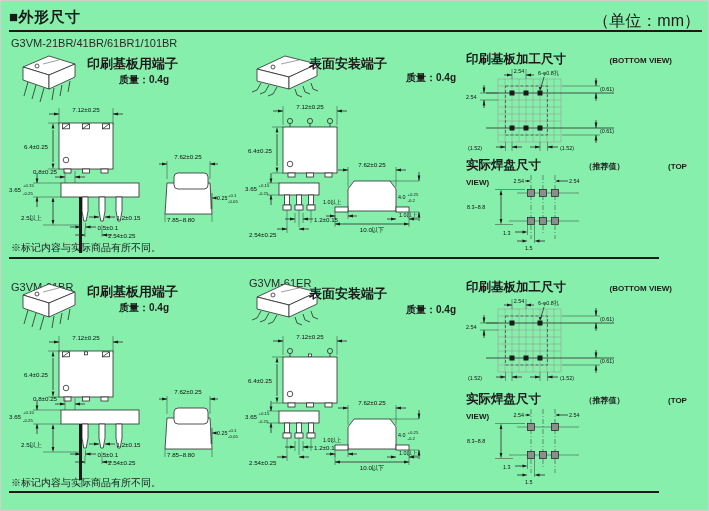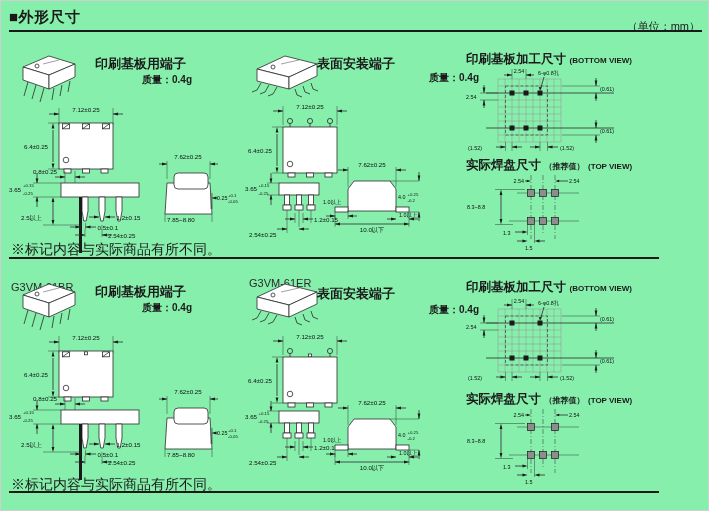--- a/index.html
+++ b/index.html
@@ -1,27 +1,27 @@
 <!DOCTYPE html>
 <html><head>
 <meta charset="utf-8">
 <style>
   html,body{margin:0;padding:0;background:#fff;}
   .page{position:relative;width:709px;height:511px;background:#86efac;overflow:hidden;
         font-family:"Liberation Sans",sans-serif;color:#1a1a1a;border:1px solid #cfcfcf;box-sizing:border-box;}
   .abs{position:absolute;}
   .rule{position:absolute;background:#1a1a1a;}
   .h-title{font-size:15px;font-weight:bold;letter-spacing:.5px;}
-  .unit{font-size:11px;margin-top:8px;}
+  .unit{font-size:16px;}
   .model{font-size:11px;color:#2a2a2a;}
-  .term{font-size:13px;font-weight:bold;margin-left:8px;}
-  .weight{font-size:10px;font-weight:bold;margin-left:23px;}
+  .term{font-size:13px;font-weight:bold;}
+  .weight{font-size:10px;font-weight:bold;}
   .c3t{font-size:12.5px;font-weight:bold;}
-  .c3t .sub{font-size:8px;font-weight:bold;letter-spacing:0;}
-  .note{font-size:14px;color:#1a1a1a;}
+  .c3t .sub{font-size:8px;font-weight:bold;letter-spacing:0;margin-left:40px;}
+  .note{font-size:10px;color:#1a1a1a;}
   svg{overflow:visible;}
   svg text{font-family:"Liberation Sans",sans-serif;fill:#111;}
   .t6{font-size:6.2px;} .t5{font-size:5.4px;} .t4{font-size:4.3px;}
   .ln{stroke:#2b2b2b;stroke-width:.8;fill:none;}
   .lnf{stroke:#2b2b2b;stroke-width:.8;fill:#fff;}
   .thin{stroke:#2b2b2b;stroke-width:.45;fill:none;}
   .grid{stroke:#909090;stroke-width:.5;fill:none;}
   .dash{stroke:#2b2b2b;stroke-width:.6;stroke-dasharray:3 2;fill:none;}
   .dd{stroke:#2b2b2b;stroke-width:.5;stroke-dasharray:5 2 1 2;fill:none;}
   .fb{fill:#1a1a1a;stroke:none;}
@@ -29,20 +29,21 @@
 </style>
 </head>
 <body>
 
 <div class="page">
 
   <div class="abs h-title" style="left:8px;top:7px">■外形尺寸</div>
   <div class="abs unit" style="right:8px;top:10px">（单位：mm）</div>
   <div class="rule" style="left:8px;top:29px;width:693px;height:2px"></div>
 
+  <div class="abs model" style="left:10px;top:36px">G3VM-21BR/41BR/61BR1/101BR</div>
 
   <svg class="abs" style="left:12px;top:50px" width="72" height="52" viewBox="0 0 72 52">
     <polygon class="lnf" points="10,16 36,5 62,13 36,24"></polygon>
       <polygon class="lnf" points="10,16 10,29 36,38 36,24"></polygon>
       <polygon class="lnf" points="62,13 62,26 36,38 36,24"></polygon>
     <circle class="ln" cx="24" cy="15" r="2"></circle>
       <path class="thin" d="M30,13L46,9"></path>
     <path class="ln" d="M15,31L11,45 M23,34L19,48 M31,37L27,51 M41,37L39,49 M49,34L47,45 M57,30L55,41"></path>
   </svg>
   <div class="abs term" style="left:86px;top:54px">印刷基板用端子</div>

